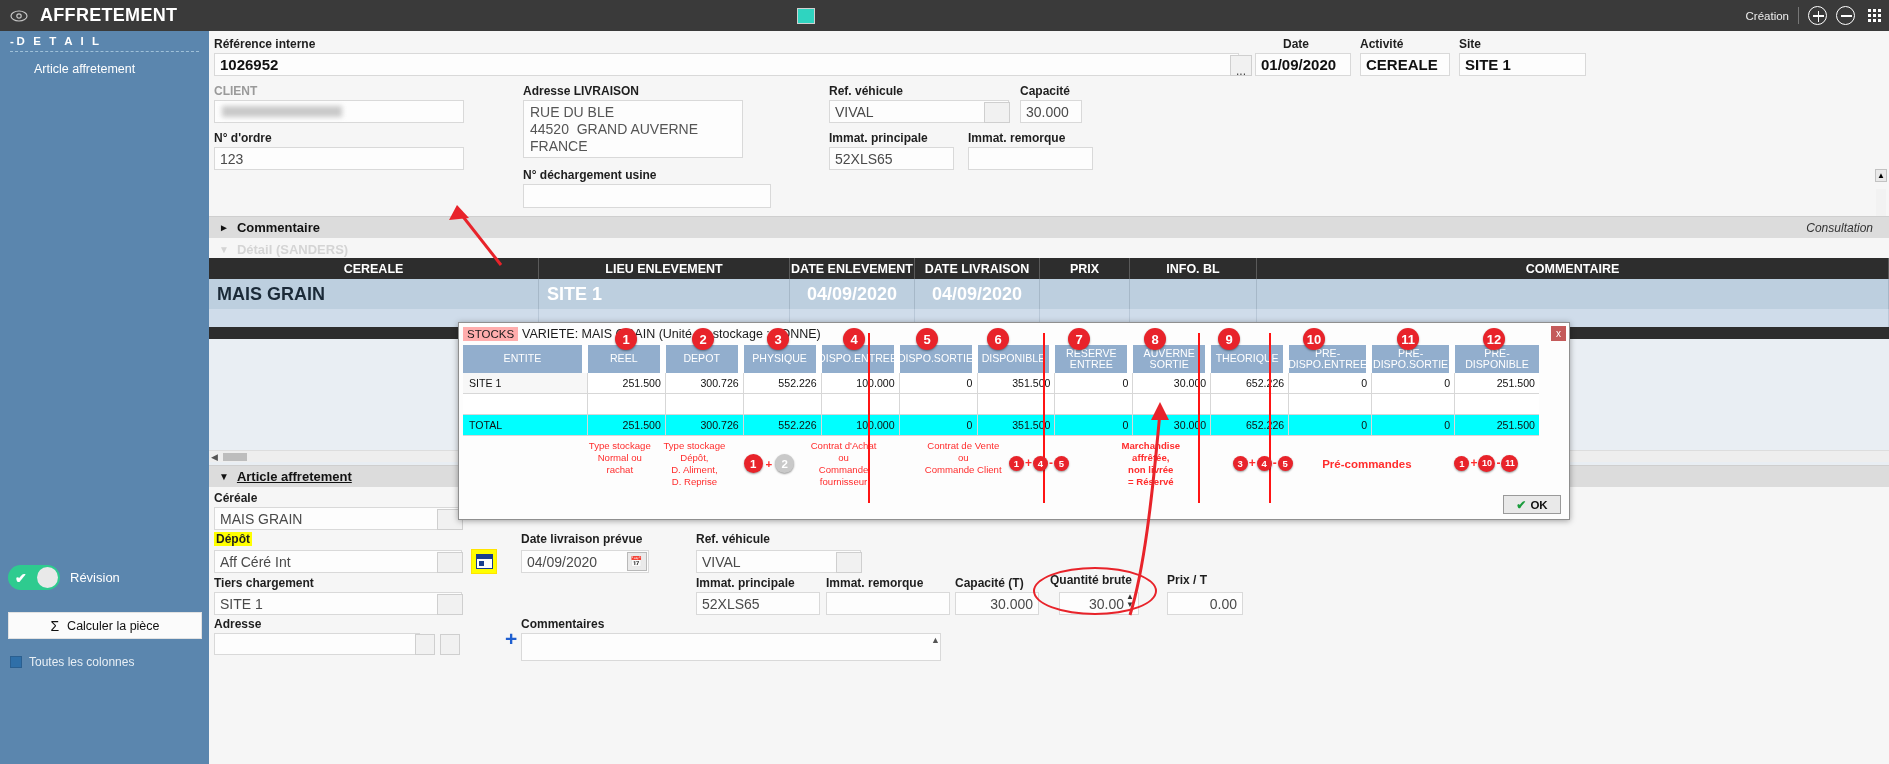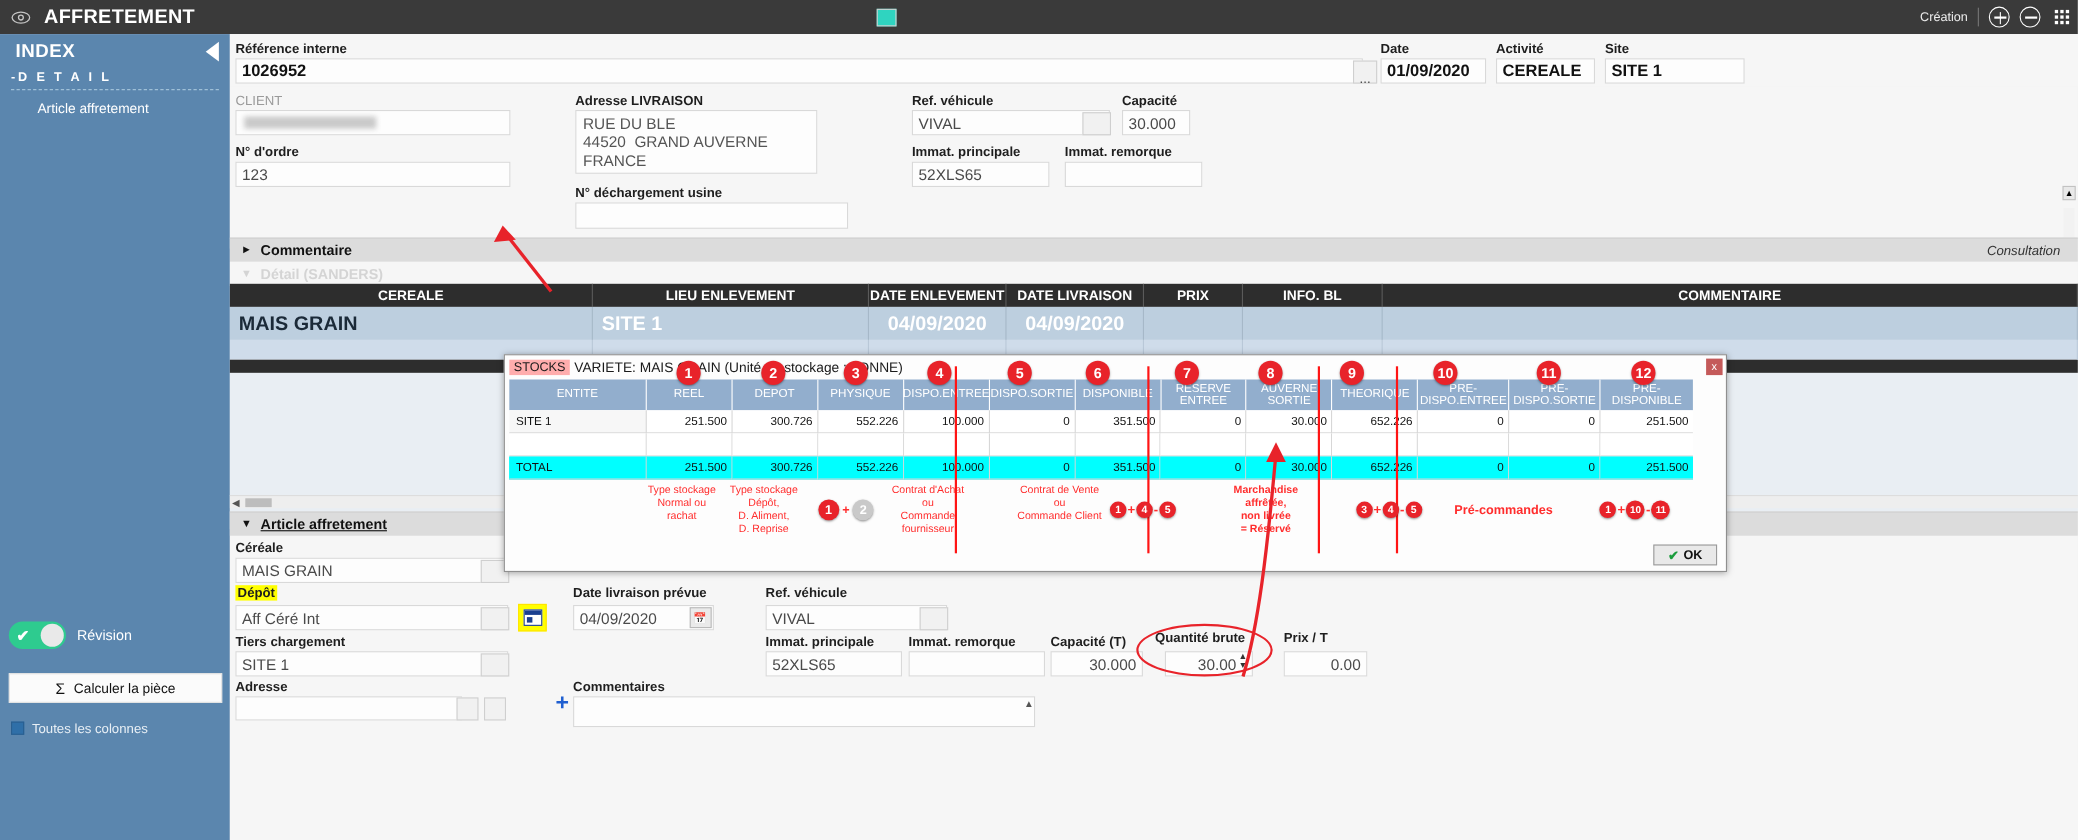--- a/index.html
+++ b/index.html
@@ -64,21 +64,21 @@
     font-size:12.5px; cursor:pointer;
   }
   .sigma { font-size: 14px; }
   .toutes-row { position:absolute; left:10px; top:624px; display:flex; align-items:center; gap:7px; font-size:12px; color:#e8eff5;}
   .chk-blue { width:12px;height:12px;background:#2f6fa8; border:1px solid #2a5f90;}
 
   
   .main { position:absolute; left:209px; top:31px; width:1680px; height:733px; background:#f4f4f4; }
 
   .fieldlabel { font-size: 12px; font-weight: bold; color:#1e1e1e; }
-  .fieldlabel.grey { color:#9a9a9a; font-weight:normal; }
+  .fieldlabel.grey { color:#9a9a9a; font-weight:bold; }
   .inp {
     background:#fdfdfd; border:1px solid #d9d9d9; height:23px;
     font-size:14px; color:#4a4a4a; padding:1px 5px; display:flex; align-items:center;
     font-family:"Liberation Sans", sans-serif;
   }
   .inp.bold { color:#111; font-weight:bold; font-size:15px;}
   .mask { background:#c9c9c9; filter: blur(2.4px); height:11px; width:120px; margin-left:2px;}
 
   .btn-ellipsis {
     width:22px;height:21px;background:#f1f1f1;border:1px solid #cfcfcf;
@@ -118,21 +118,21 @@
   .dlg-title { height:21px; display:flex; align-items:center; font-size:12.5px; color:#1a1a1a; padding-left:4px; position:relative;}
   .stk-tag { background:#ffadad; padding:1px 4px; font-size:11.5px; color:#1a1a1a; }
   .dlg-close {
     position:absolute; right:3px; top:3px; width:15px;height:15px; background:#c45a5a; color:#fff;
     font-size:10px; display:flex;align-items:center;justify-content:center; cursor:pointer;
   }
   .dtable { position:absolute; left:4px; top:22px; width:1076px; font-size:10.6px; }
   .dtable .th { display:flex; background:#92aecd; color:#fff; height:28px; }
   .dtable .th > div {
     display:flex; align-items:center; justify-content:center; text-align:center;
-    border-right:1px solid #ffffff; line-height:1.05; padding:0 1px;
+    border-right:6px solid #ffffff; line-height:1.05; padding:0 1px;
   }
   .dtable .tr { display:flex; height:21px; background:#fff; color:#111; }
   .dtable .tr > div { display:flex;align-items:center; justify-content:flex-end; border-right:1px solid #d7d7d7; border-bottom:1px solid #d7d7d7; padding-right:4px;}
   .dtable .tr > div.ent { justify-content:flex-start; padding-left:6px; background:#f7f7f7;}
   .dtable .tr.tot { background:#00ffff; font-weight:normal;}
   .dtable .tr.tot > div { background:#00ffff; }
   .dtable .tr.tot > div.ent { background:#00ffff; }
   .dtable .tr.blank > div { background:#fff; }
 
   .legend { position:absolute; left:4px; top:114px; width:1076px; display:flex; font-size:9.6px; color:#ff2d2d; text-align:center;}
@@ -214,24 +214,20 @@
           <i></i>
           <i></i>
           <i></i>
           <i></i>
           <i></i>
       </span>
     </div>
   </div>
 
   <div class="sidebar">
-    <div class="side-index">
-      <b>INDEX</b>
-      <span class="tri-left"></span>
-    </div>
     <div class="side-detail">-D E T A I L</div>
     <div class="side-dash"></div>
     <div class="side-link">Article affretement</div>
 
     <div class="revision-row">
       <span class="toggle">
         <span class="check">✔</span>
         <span class="knob"></span>
       </span>
       <span class="revision-label">Révision</span>
@@ -248,21 +244,21 @@
     </div>
   </div>
 
   <div class="main">
 
     <div class="topform">
       <div style="position:absolute;left:5px;top:6px;" class="fieldlabel">Référence interne</div>
       <div class="inp bold" style="position:absolute;left:5px;top:22px;width:1025px;">1026952</div>
       <div class="btn-ellipsis" style="position:absolute;left:1021px;top:24px;">...</div>
 
-      <div style="position:absolute;left:1046px;top:6px;" class="fieldlabel">Date</div>
+      <div style="position:absolute;left:1074px;top:6px;" class="fieldlabel">Date</div>
       <div class="inp bold" style="position:absolute;left:1046px;top:22px;width:96px;">01/09/2020</div>
 
       <div style="position:absolute;left:1151px;top:6px;" class="fieldlabel">Activité</div>
       <div class="inp bold" style="position:absolute;left:1151px;top:22px;width:90px;">CEREALE</div>
 
       <div style="position:absolute;left:1250px;top:6px;" class="fieldlabel">Site</div>
       <div class="inp bold" style="position:absolute;left:1250px;top:22px;width:127px;">SITE 1</div>
 
       <span class="pencil">✎</span>
     </div>

